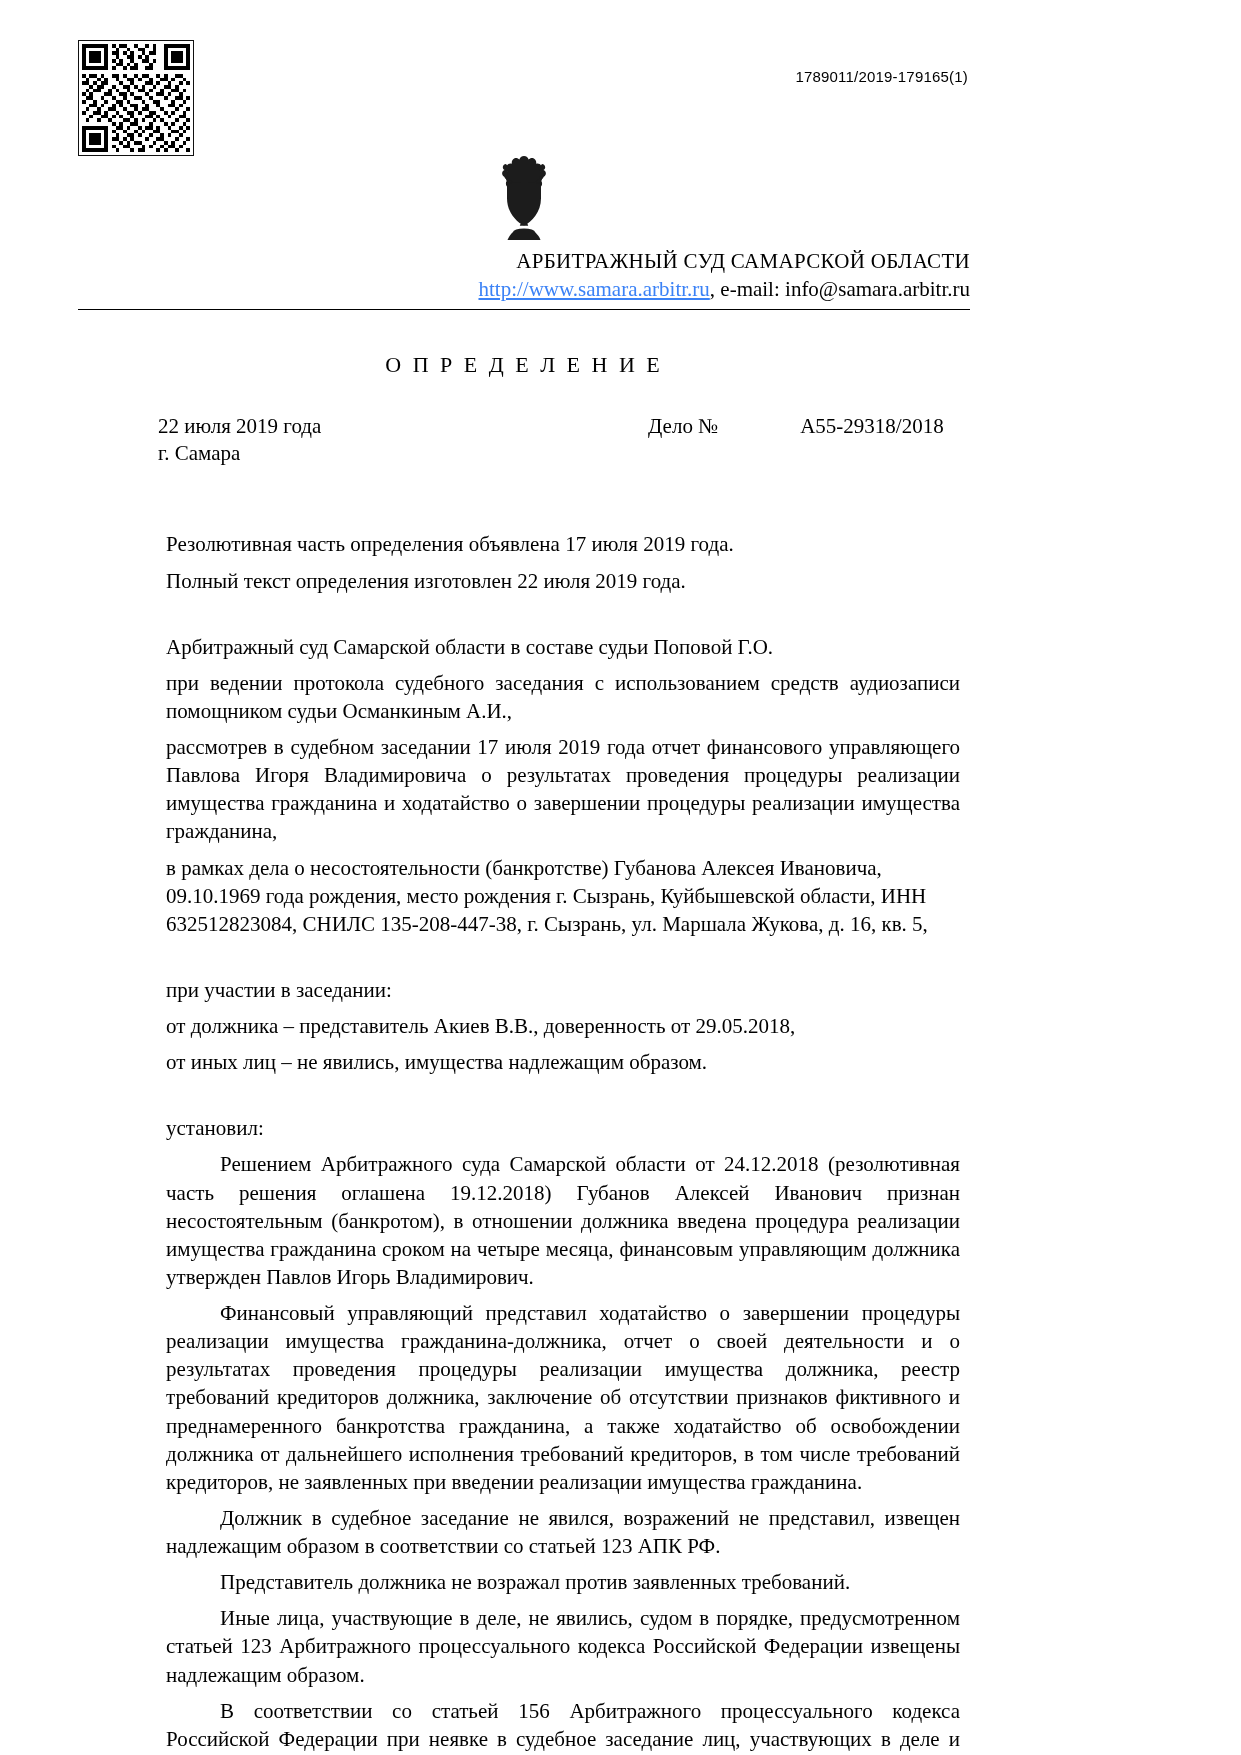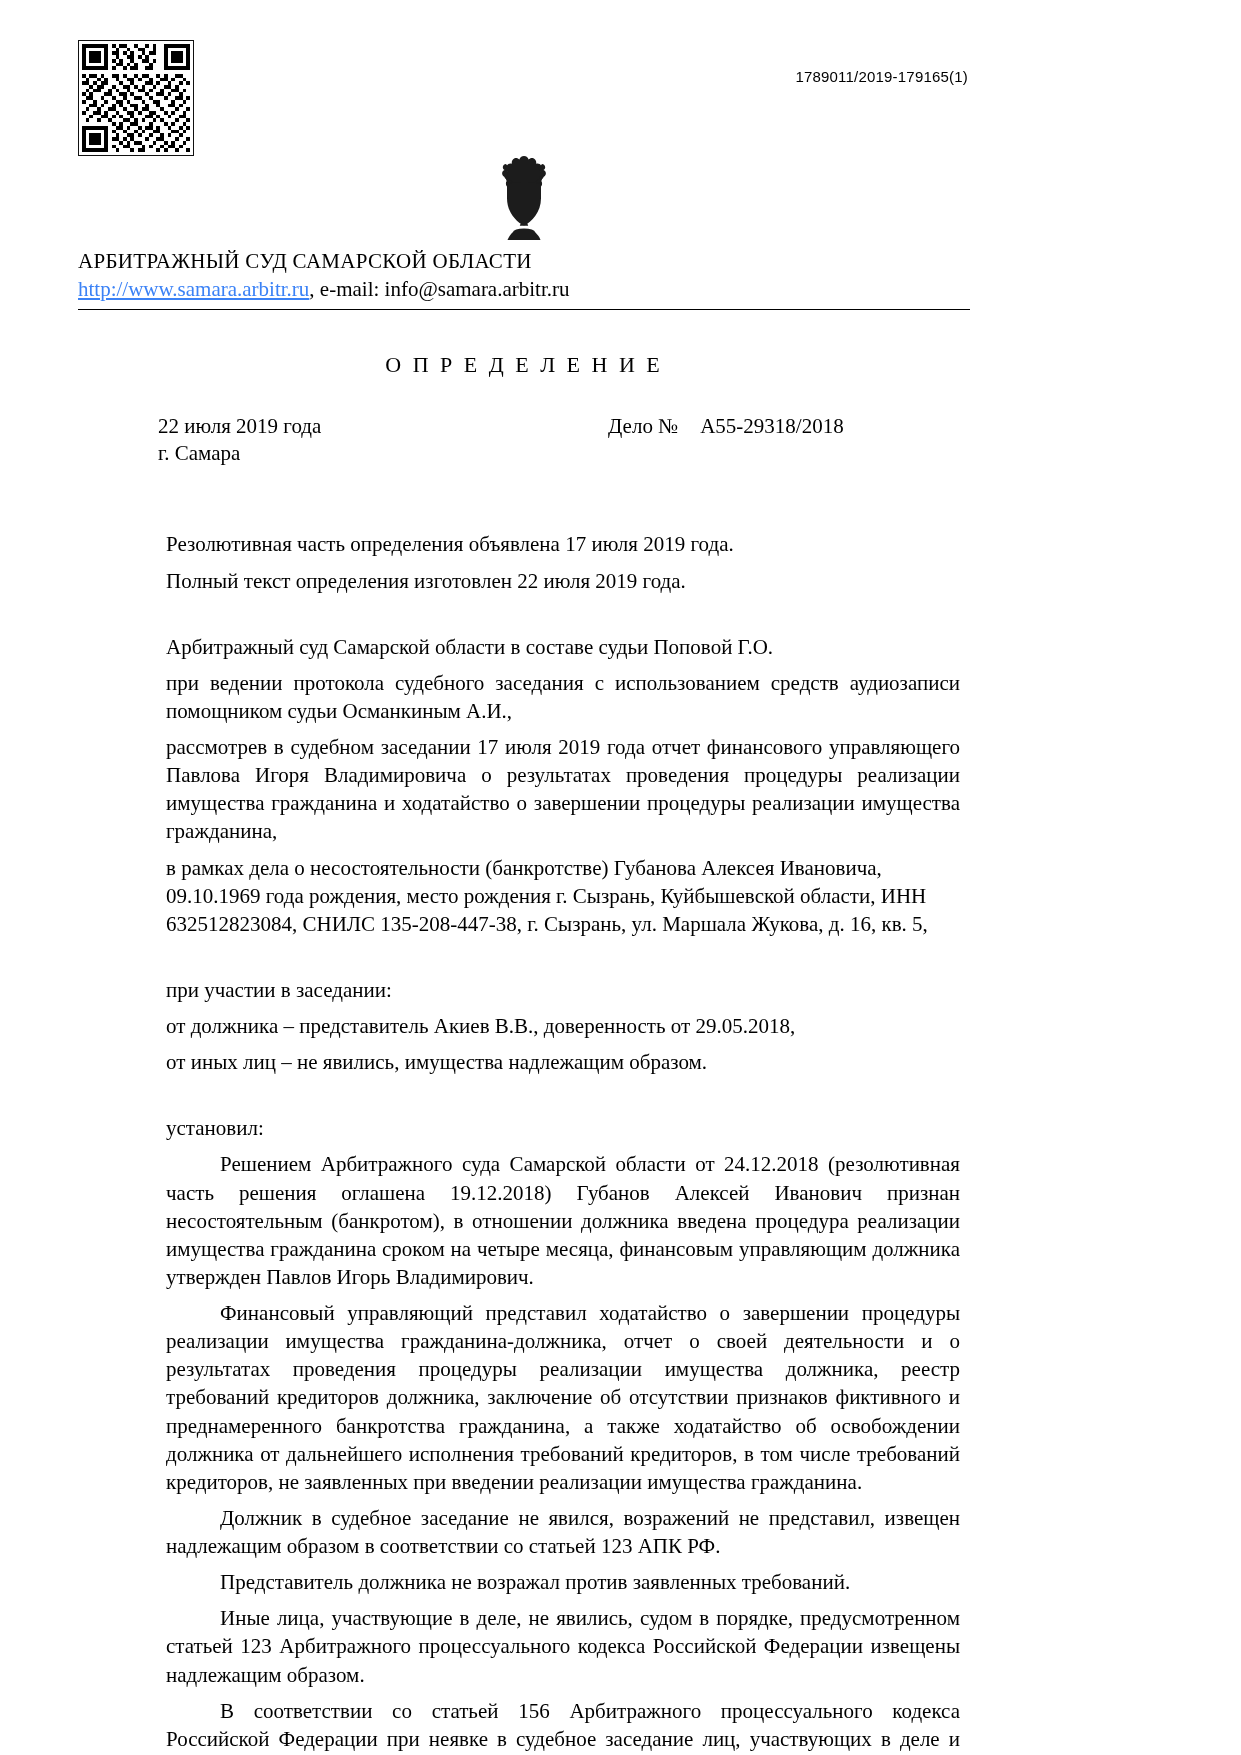--- a/index.html
+++ b/index.html
@@ -45,21 +45,21 @@
     font-size: 15px;
     letter-spacing: .2px;
   }
   .emblem-wrap {
     text-align: center;
     margin-top: -18px;
     height: 96px;
   }
   .emblem-wrap svg { display: inline-block; }
   .court-block {
-    text-align: left;
+    text-align: right;
     line-height: 1.32;
   }
   .court-name {
     font-size: 21px;
     letter-spacing: .3px;
   }
   .court-addr {
     font-size: 21px;
   }
   .court-web {
@@ -85,26 +85,27 @@
   
   .meta {
     margin-top: 36px;
     font-size: 21px;
     position: relative;
     padding-left: 80px;
   }
   .meta .date-line {
     display: flex;
     align-items: center;
+    gap: 40px;
   }
   .meta .date {
     width: 450px;
   }
   .meta .case-label {
-    margin-right: 22px;
+    margin-right: 42px;
   }
   .meta .city {
     margin-top: 2px;
   }
   
   .body-text {
     margin-top: 34px;
     font-size: 21px;
     line-height: 1.34;
     padding-left: 80px;

